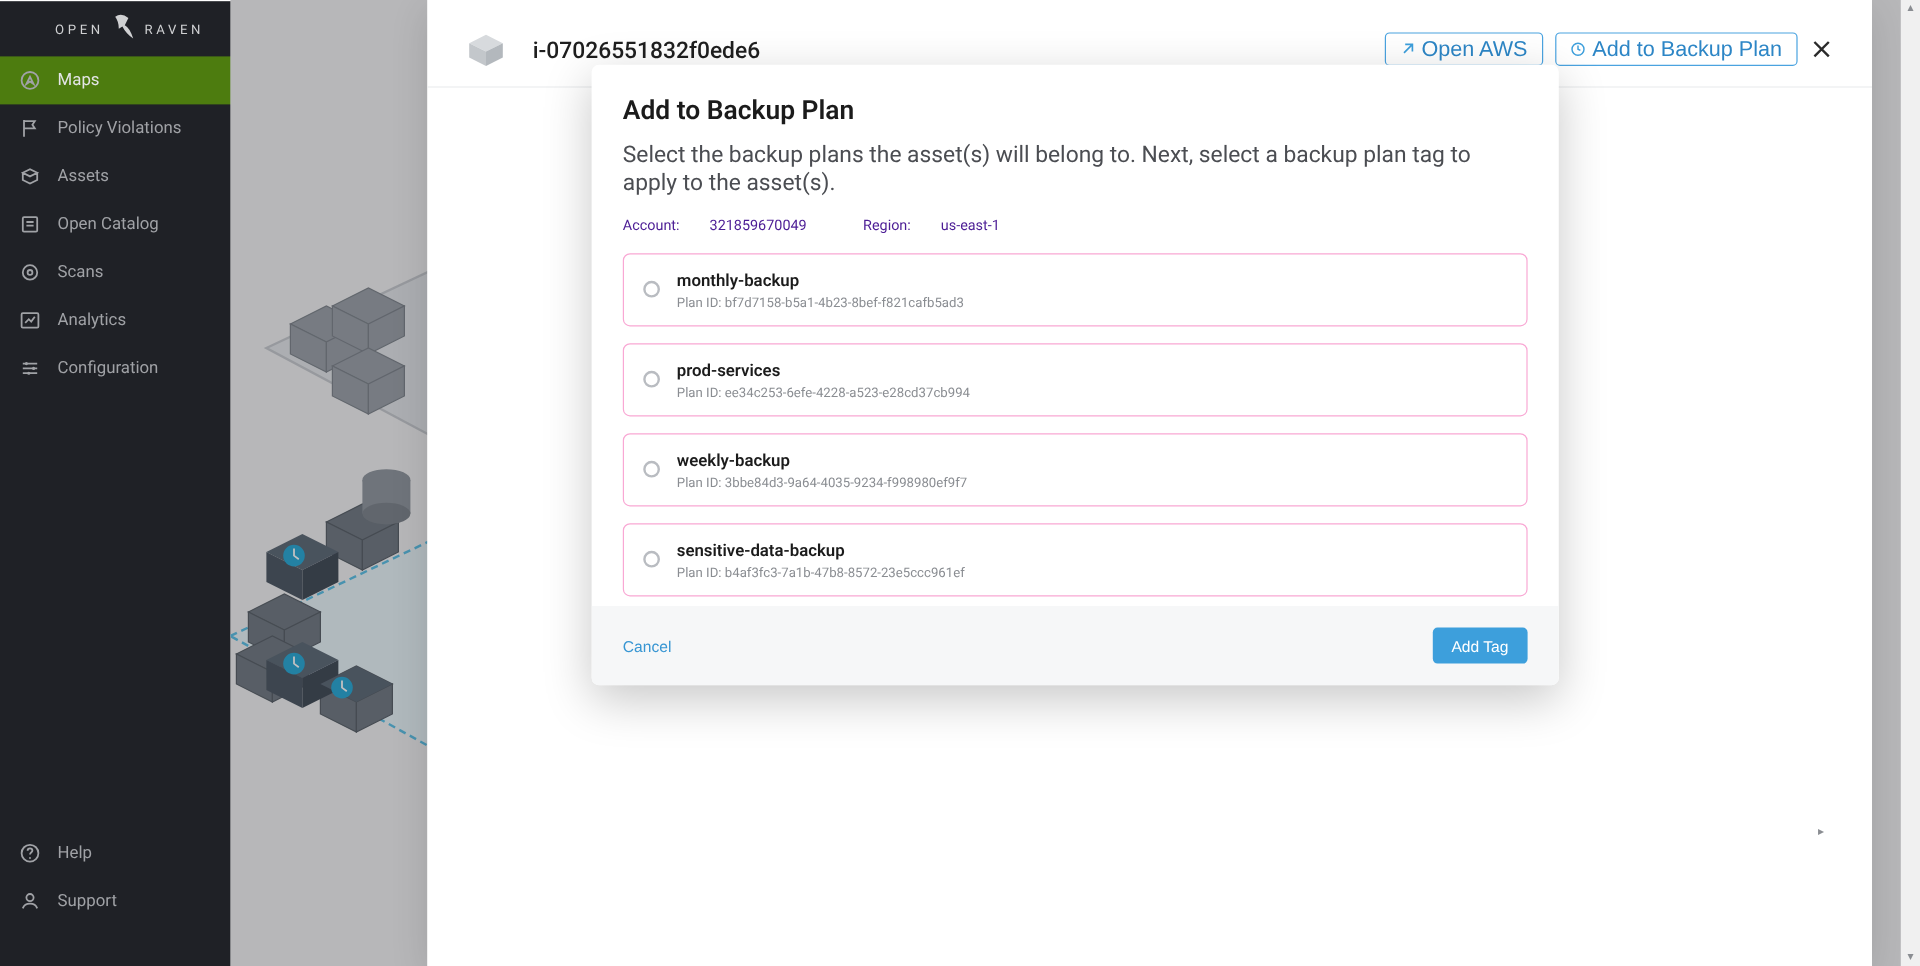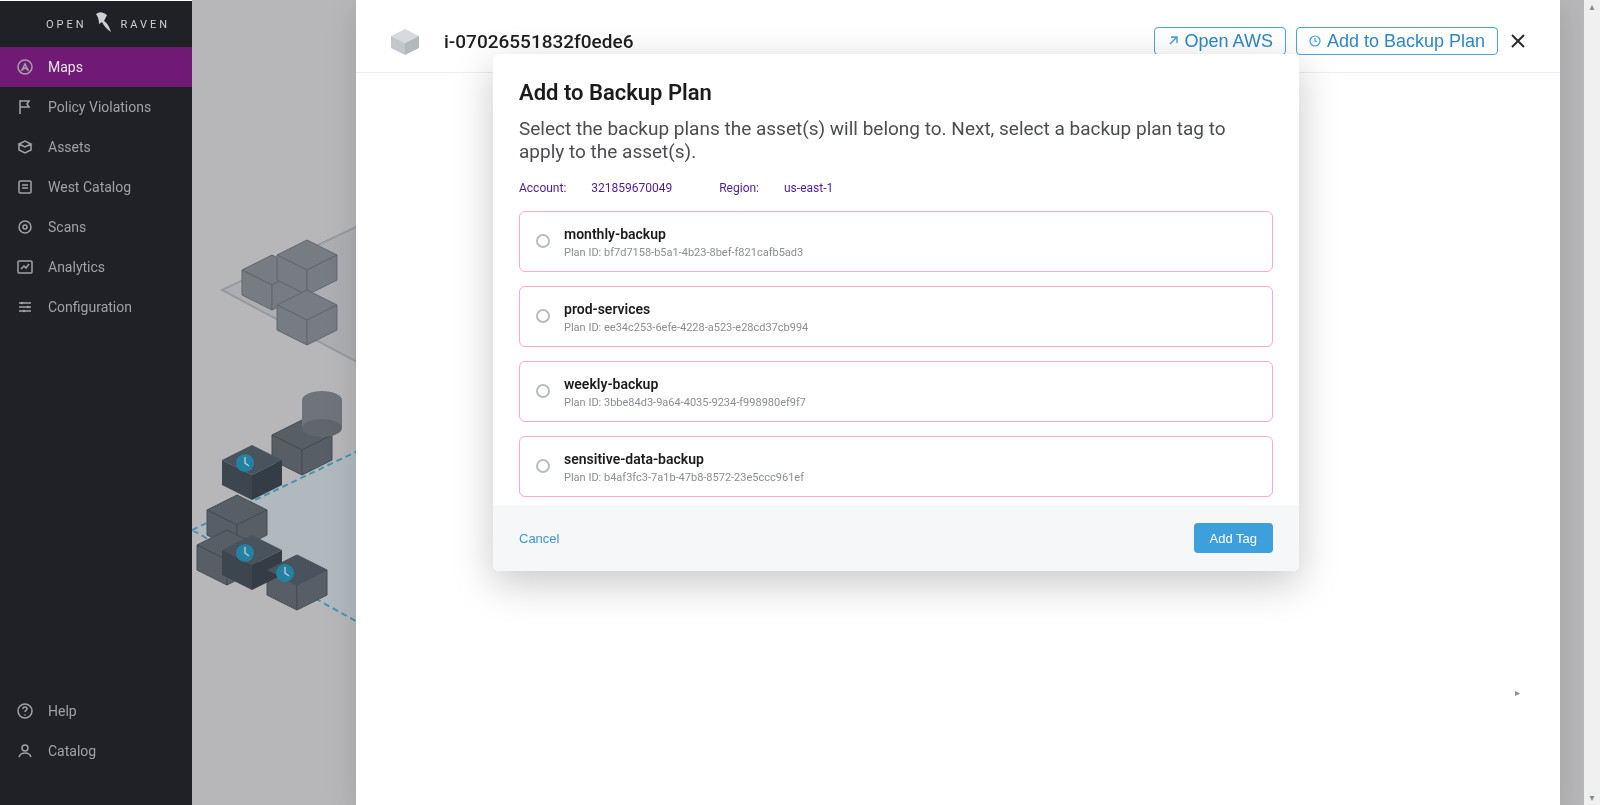--- a/index.html
+++ b/index.html
@@ -5,21 +5,21 @@
   * { box-sizing: border-box; }
   html, body { margin:0; padding:0; height:100%; font-family: -apple-system, BlinkMacSystemFont, "Segoe UI", Roboto, Helvetica, Arial, sans-serif; background:#ffffff; color:#2b2b2b; }
   body { width:1600px; height:805px; overflow:hidden; position:relative; }
 
   
   .sidebar { position:absolute; left:0; top:1px; bottom:0; width:216px; background:#1f2126; color:#b1b3b7; display:flex; flex-direction:column; }
   .brand { height:46px; display:flex; align-items:center; justify-content:center; letter-spacing:3px; font-size:11px; color:#cfd0d2; }
   .brand svg { margin:0 6px; }
   .nav { margin-top:0; }
   .nav-item { display:flex; align-items:center; height:40px; padding:0 16px; font-size:14px; color:#a0a2a6; cursor:pointer; }
-  .nav-item.active { background:#701a75; color:#e4e5e7; }
+  .nav-item.active { background:#4d7c0f; color:#e4e5e7; }
   .nav-item .icon { width:18px; height:18px; margin-right:14px; display:inline-flex; align-items:center; justify-content:center; }
   .sidebar-bottom { margin-top:auto; padding-bottom:34px; }
 
   
   .main { position:absolute; left:192px; top:0; right:0; bottom:0; background:#f3f3f4; overflow:hidden; }
   .iso-scene { position:absolute; left:-10px; top:140px; width:420px; height:600px; }
   .iso-plat { fill:#e4e7ea; stroke:#c6cacf; stroke-width:2; }
   .iso-plat.active { fill:#e9f5fa; stroke:#59c0e6; stroke-dasharray:6 4; }
   .map-label { position:absolute; left:208px; top:338px; background:#3a3c40; color:#e6e7e8; font-size:11px; padding:4px 8px; border-radius:3px; white-space:nowrap; max-width:96px; overflow:hidden; text-overflow:ellipsis; }
 
@@ -106,21 +106,21 @@
         </span>
         <span>Assets</span>
       </div>
       <div class="nav-item">
         <span class="icon">
           <svg width="18" height="18" viewBox="0 0 18 18">
             <rect x="3" y="3" width="12" height="12" rx="1" stroke="#a0a2a6" stroke-width="1.5" fill="none"></rect>
             <path d="M6 7h6M6 10h6" stroke="#a0a2a6" stroke-width="1.5" fill="none"></path>
           </svg>
         </span>
-        <span>West Catalog</span>
+        <span>Open Catalog</span>
       </div>
       <div class="nav-item">
         <span class="icon">
           <svg width="18" height="18" viewBox="0 0 18 18">
             <circle cx="9" cy="9" r="6" stroke="#a0a2a6" stroke-width="1.5" fill="none"></circle>
             <circle cx="9" cy="9" r="2" stroke="#a0a2a6" stroke-width="1.5" fill="none"></circle>
           </svg>
         </span>
         <span>Scans</span>
       </div>
@@ -156,21 +156,21 @@
         </span>
         <span>Help</span>
       </div>
       <div class="nav-item">
         <span class="icon">
           <svg width="18" height="18" viewBox="0 0 18 18">
             <circle cx="9" cy="6" r="3" stroke="#a0a2a6" stroke-width="1.5" fill="none"></circle>
             <path d="M3 15c1-3 4-4 6-4s5 1 6 4" stroke="#a0a2a6" stroke-width="1.5" fill="none"></path>
           </svg>
         </span>
-        <span>Catalog</span>
+        <span>Support</span>
       </div>
     </div>
 </nav>
 
 <div class="main">
   <svg class="iso-scene" viewBox="0 0 420 600">
 
     <polygon class="iso-plat" points="40,150 210,70 360,150 190,230"></polygon>
 
     <polygon class="iso-plat active" points="10,390 220,290 400,390 190,490"></polygon>

